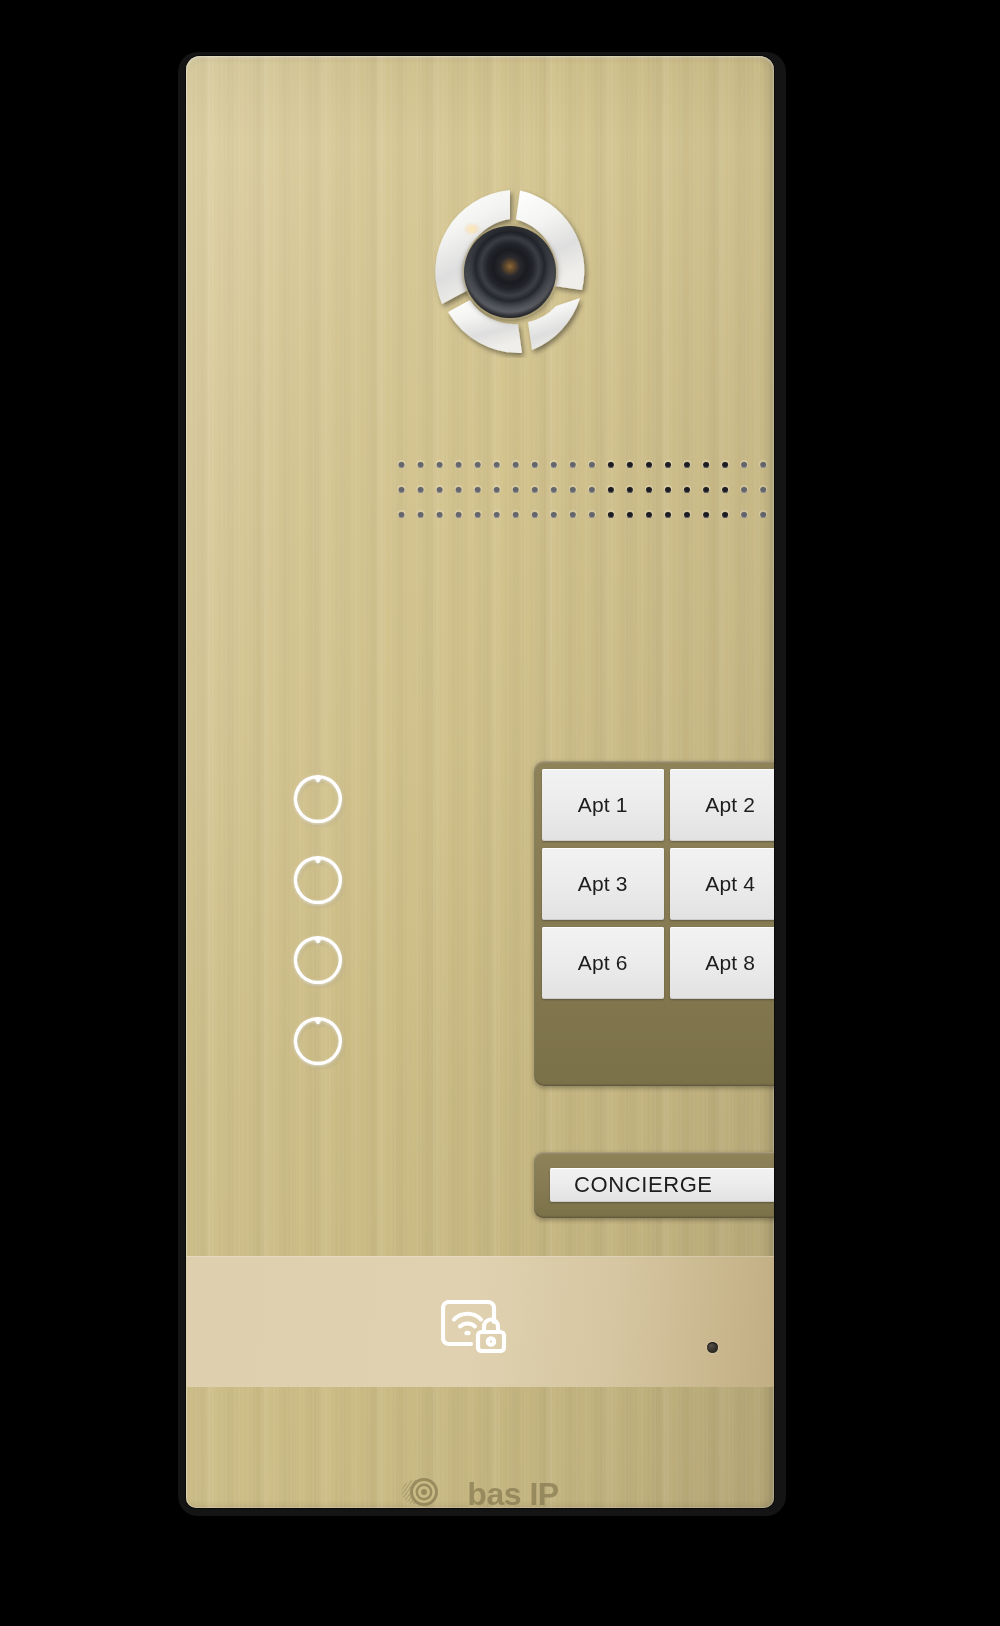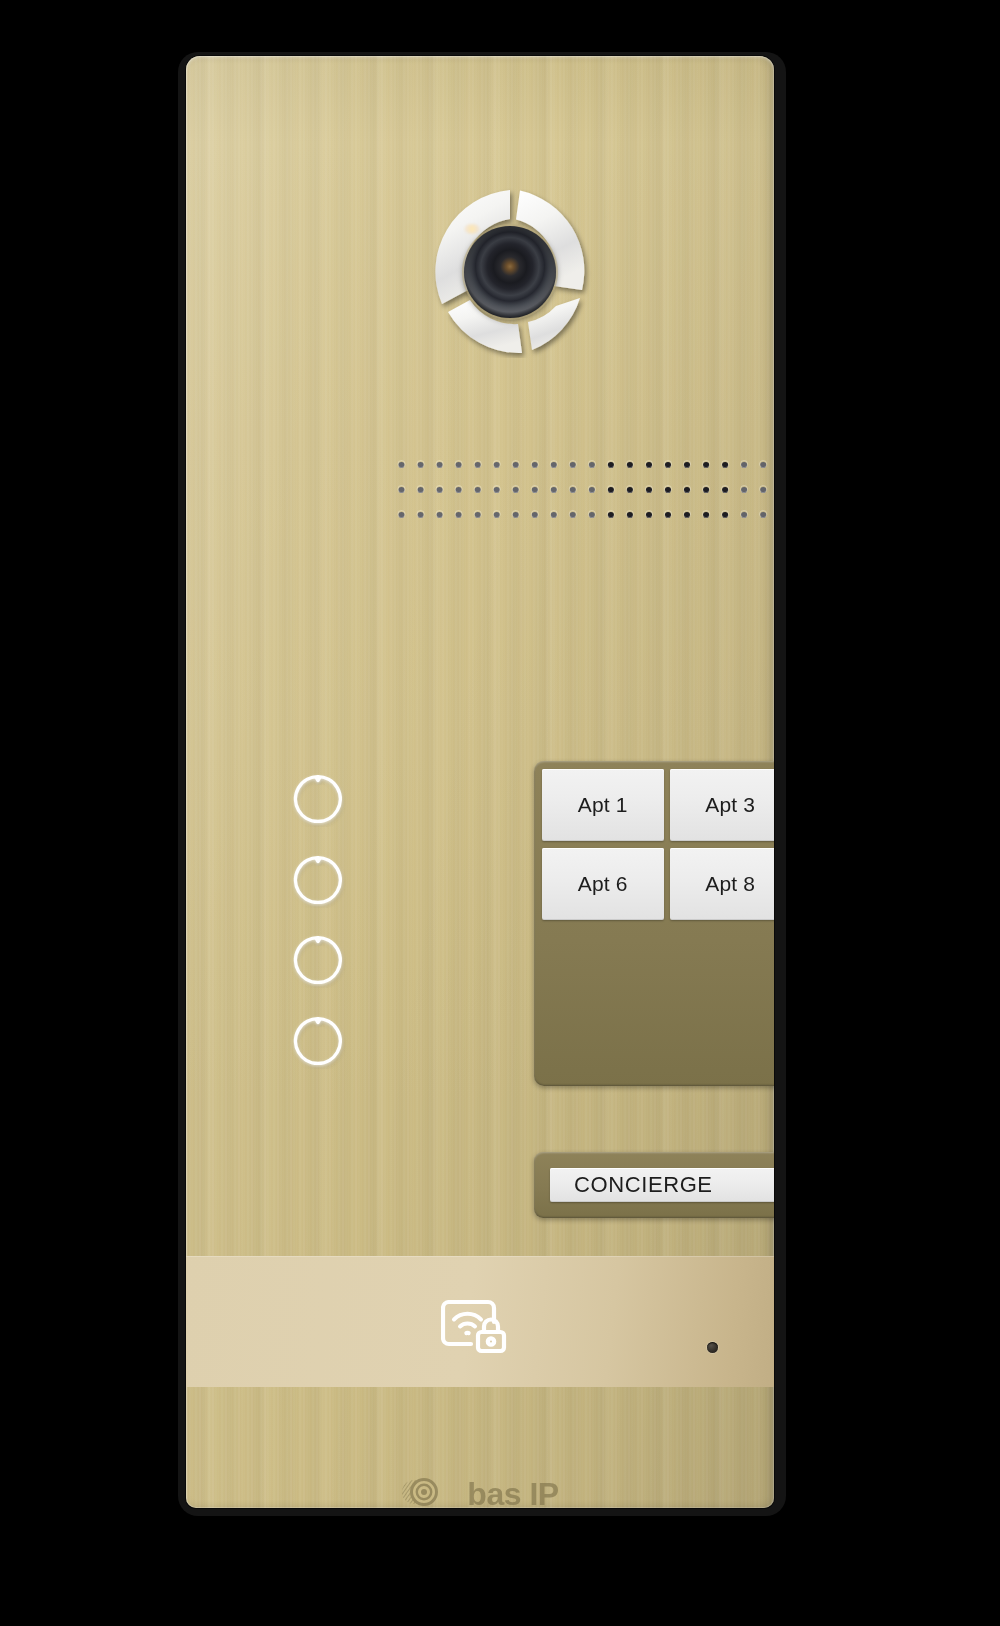--- a/index.html
+++ b/index.html
@@ -650,21 +650,27 @@
     </g>
     <path d="M24.2,6.2 L26.6,10.6 A2.2,2.2 0 0 0 29.4,10.6 L31.8,6.2 Z" fill="#ffffff" filter="url(#rglow)"></path>
         </svg>
     </div>
 
     <div class="btn-block">
       <div class="name-plate">
           <span>Apt 1</span>
         </div>
       <div class="name-plate">
+          <span>Apt 2</span>
+        </div>
+      <div class="name-plate">
           <span>Apt 3</span>
+        </div>
+      <div class="name-plate">
+          <span>Apt 4</span>
         </div>
       <div class="name-plate">
           <span>Apt 6</span>
         </div>
       <div class="name-plate">
           <span>Apt 8</span>
         </div>
     </div>
 
     <div class="concierge-block">

